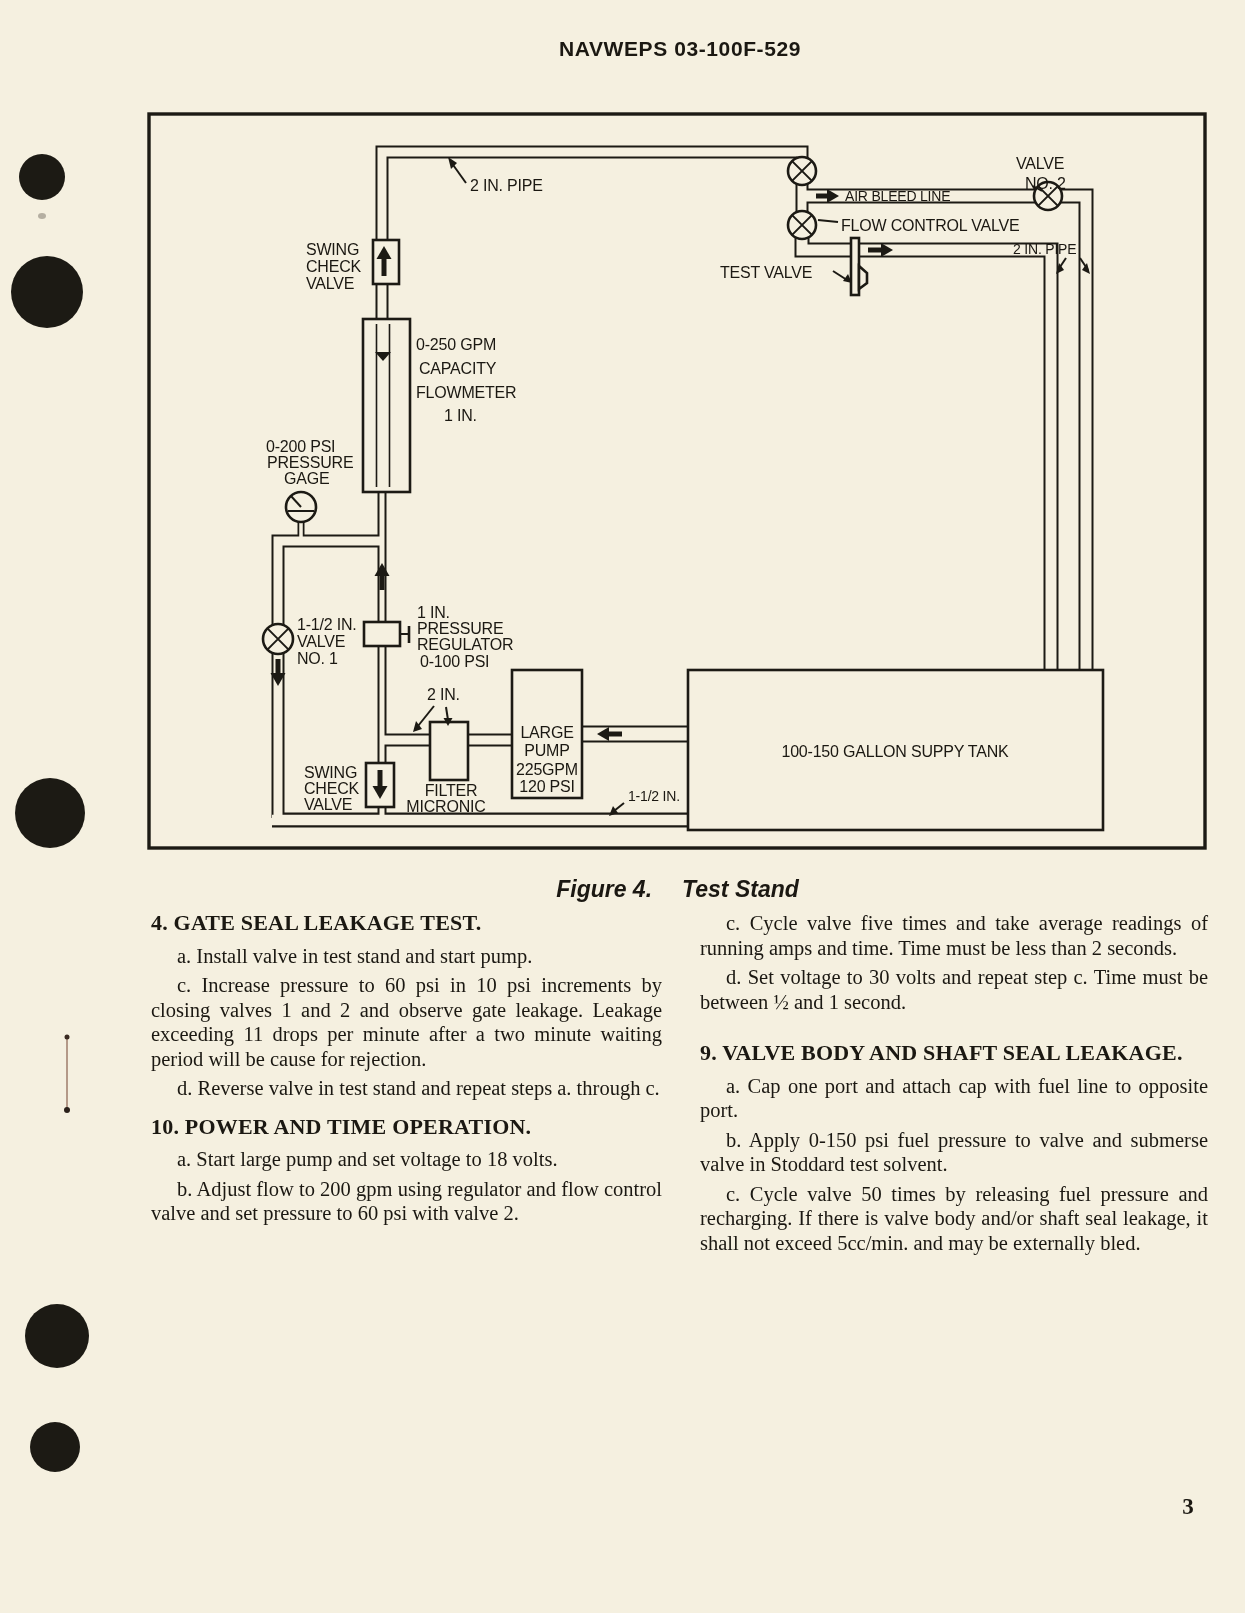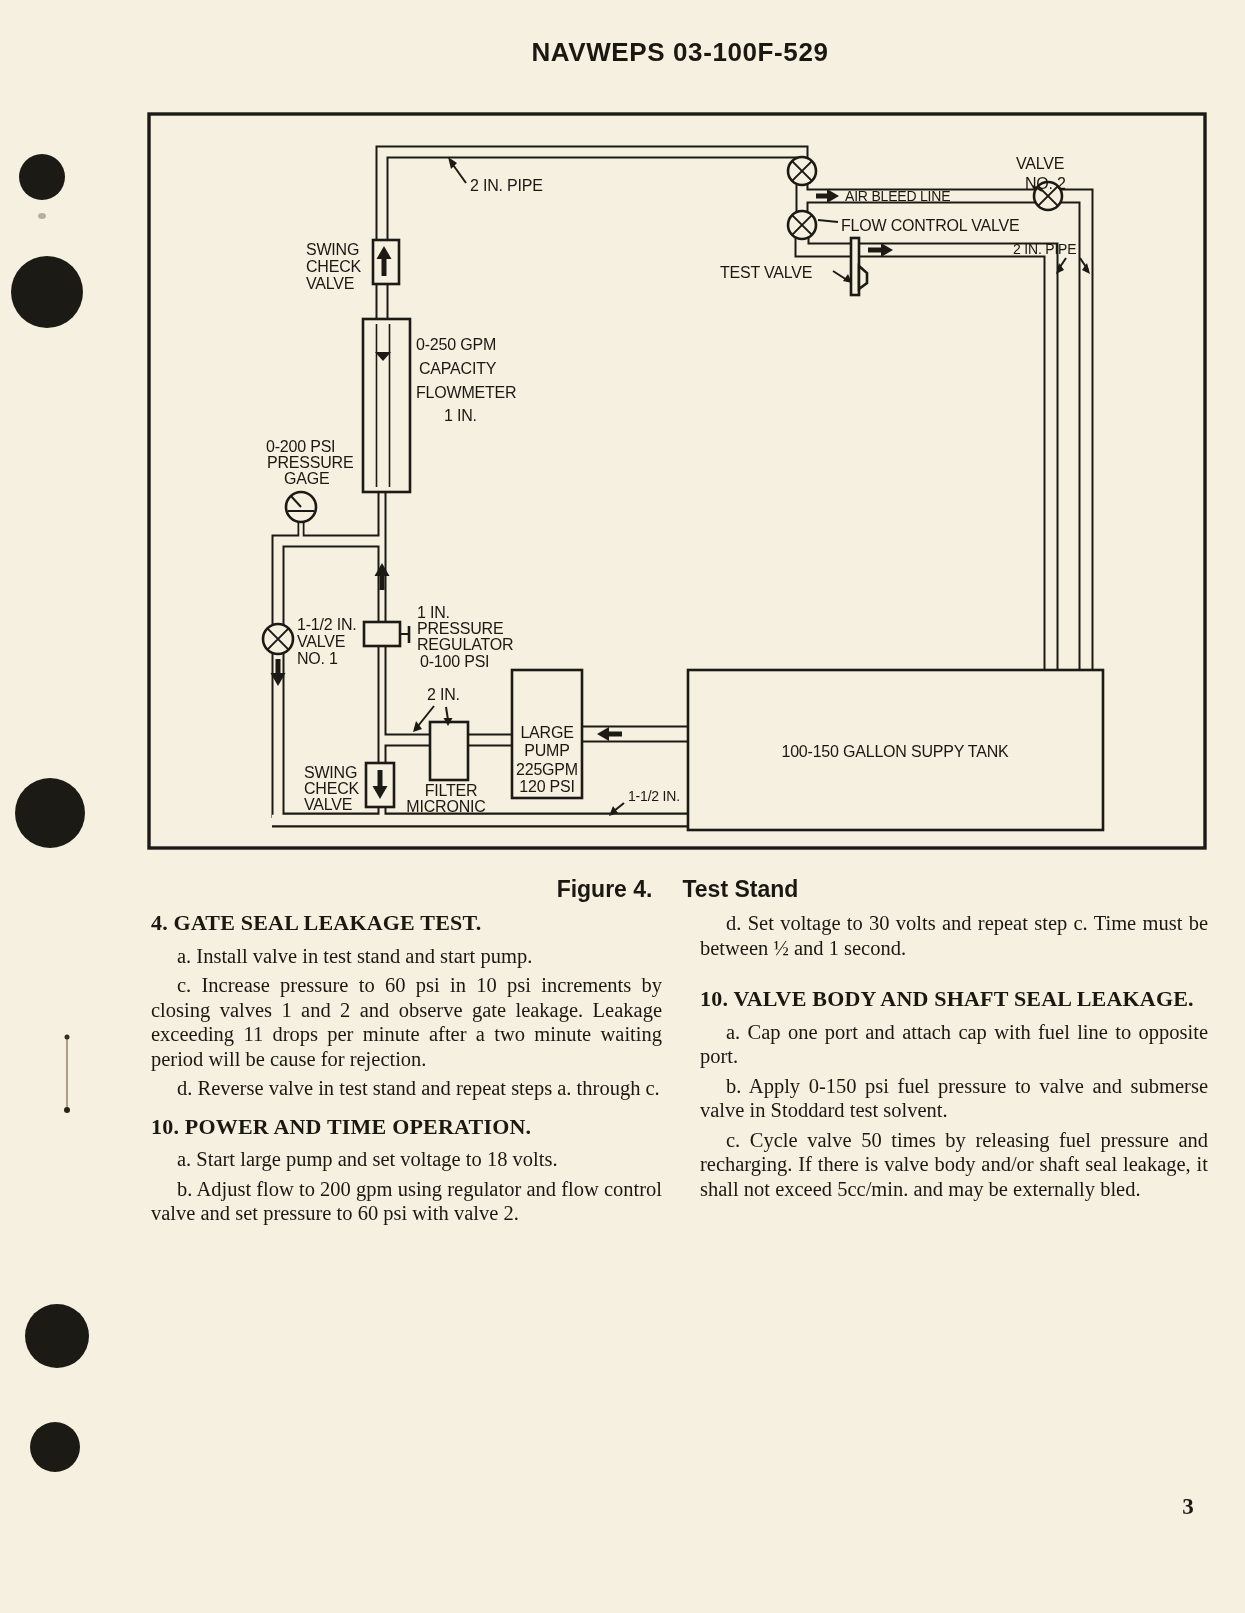--- a/index.html
+++ b/index.html
@@ -1,22 +1,22 @@
 <!DOCTYPE html>
 <html><head>
 <meta charset="utf-8">
 <style>
   html,body{margin:0;padding:0;background:#cfc9b8;}
   .page{position:relative;width:1245px;height:1613px;background:#f5f0e0;overflow:hidden;
         font-family:"Liberation Serif",serif;color:#1b1812;}
   .hdr{position:absolute;left:480px;top:37px;width:400px;text-align:center;
-       font-family:"Liberation Sans",sans-serif;font-weight:bold;font-size:26px;letter-spacing:.6px;}
+       font-family:"Liberation Sans",sans-serif;font-weight:bold;font-size:21px;letter-spacing:.6px;}
   svg.diagram{position:absolute;left:0;top:0;}
   .caption{position:absolute;left:150px;top:876px;width:1055px;display:flex;justify-content:center;gap:30px;
-           font-family:"Liberation Sans",sans-serif;font-weight:bold;font-size:23px;}
+           font-family:"Liberation Sans",sans-serif;font-style:italic;font-weight:bold;font-size:23px;}
   .col{position:absolute;top:911px;font-size:20.5px;line-height:24.5px;text-align:justify;}
   .col.left{left:151px;width:511px;}
   .col.right{left:700px;width:508px;}
   .col p{margin:0 0 5px 0;text-indent:26px;}
   .col h3{font-size:22px;font-weight:bold;margin:14px 0 8px 0;letter-spacing:.2px;}
   .col h3:first-child{margin-top:0;}
   .col h3.gap-lg{margin-top:27px;}
   .pagenum{position:absolute;left:1168px;top:1494px;width:40px;text-align:center;
            font-weight:bold;font-size:23px;}
   
@@ -216,22 +216,23 @@
     <h3>4.  GATE SEAL LEAKAGE TEST.</h3>
     <p>a.  Install valve in test stand and start pump.</p>
     <p>c.  Increase pressure to 60 psi in 10 psi increments by closing valves 1 and 2 and observe gate leakage.  Leakage exceeding 11 drops per minute after a two minute waiting period will be cause for rejection.</p>
     <p>d.  Reverse valve in test stand and repeat steps a. through c.</p>
     <h3>10.  POWER AND TIME OPERATION.</h3>
     <p>a.  Start large pump and set voltage to 18 volts.</p>
     <p>b.  Adjust flow to 200 gpm using regulator and flow control valve and set pressure to 60 psi with valve 2.</p>
   </div>
 
   <div class="col right">
+    <p>c.  Cycle valve five times and take average readings of running amps and time.  Time must be less than 2 seconds.</p>
     <p>d.  Set voltage to 30 volts and repeat step c.  Time must be between ½ and 1 second.</p>
-    <h3 class="gap-lg">10.  VALVE BODY AND SHAFT SEAL LEAKAGE.</h3>
+    <h3 class="gap-lg">9.  VALVE BODY AND SHAFT SEAL LEAKAGE.</h3>
     <p>a.  Cap one port and attach cap with fuel line to opposite port.</p>
     <p>b.  Apply 0-150 psi fuel pressure to valve and submerse valve in Stoddard test solvent.</p>
     <p>c.  Cycle valve 50 times by releasing fuel pressure and recharging.  If there is valve body and/or shaft seal leakage, it shall not exceed 5cc/min. and may be externally bled.</p>
   </div>
 
   <div class="pagenum">3</div>
 
 </div>
 
 </body></html>

